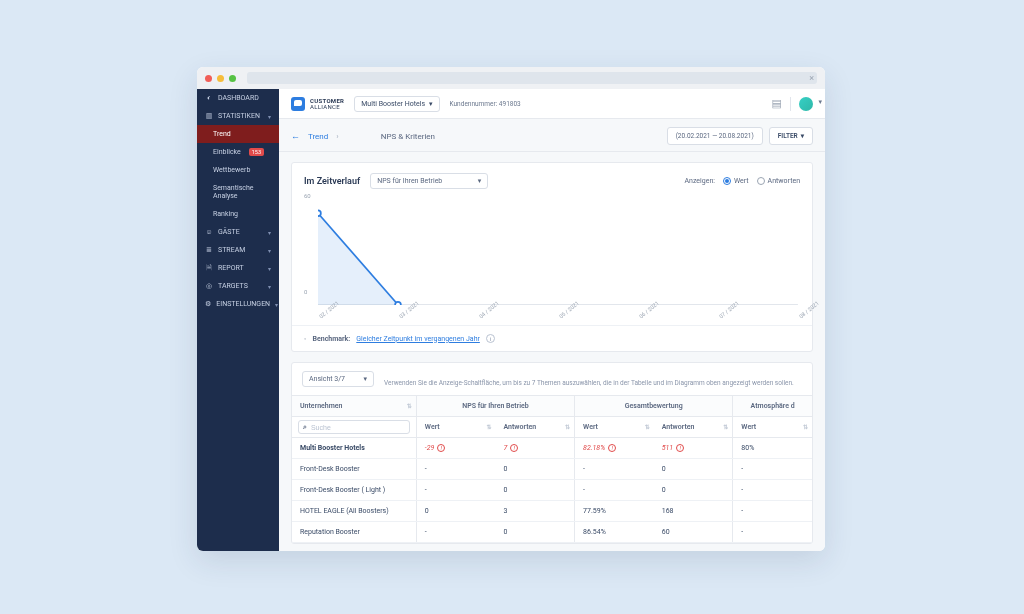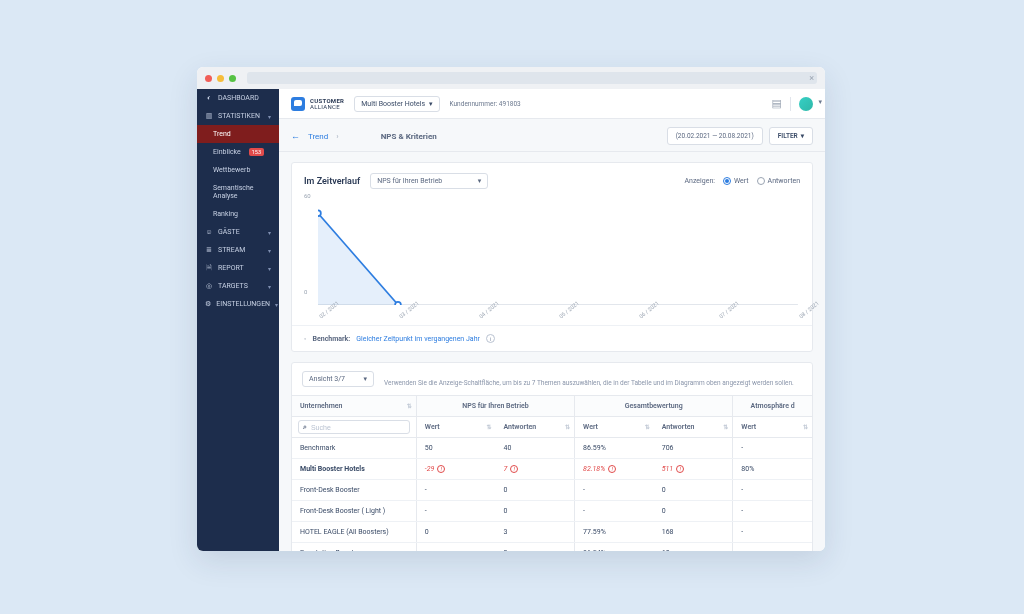--- a/index.html
+++ b/index.html
@@ -87,21 +87,21 @@
   .avatar { width:14px; height:14px; border-radius:50%; background:linear-gradient(135deg,#36d0c5,#2fb7a8); position:relative; }
   .avatar::after{content:"▾"; position:absolute; right:-9px; top:1px; font-size:7px; color:#6b788e;}
 
   .breadcrumb-row {
     display:flex; align-items:center; padding:8px 12px 6px; gap:8px;
     border-bottom:1px solid #e6e9ee; background:#f6f8fa;
   }
   .bc-back { color:#2d7de0; cursor:pointer; font-size:9px; }
   .bc-link { color:#2d7de0; cursor:pointer; }
   .bc-sep { color:#a6b0c0; }
-  .bc-current { color:#5b6880; font-weight:700;padding-left:34px; }
+  .bc-current { color:#5b6880; font-weight:400;padding-left:34px; }
   .bc-right { margin-left:auto; display:flex; gap:6px;border-radius:8px; }
   .date-range {
     border:1px solid #d9dee6; background:#fff; border-radius:3px; padding:4px 8px; font-size:6.5px; color:#5b6880;
   }
   .filter-btn {
     border:1px solid #d9dee6; background:#fff; border-radius:3px; padding:4px 8px; font-size:6.5px; color:#394a66;
     display:flex; align-items:center; gap:3px; cursor:pointer; font-weight:600;
   }
 
   .content { padding: 10px 12px 0; overflow:auto; flex:1; }
@@ -123,21 +123,21 @@
   .radio.sel .r { border-color:#2d7de0; }
   .radio.sel .r::after { content:""; width:4px; height:4px; background:#2d7de0; border-radius:50%; }
 
   .chart-wrap { position:relative; height:120px; margin-top:6px; }
   .y-tick { position:absolute; left:0; font-size:6px; color:#9aa4b2; transform:translateY(-50%); }
   .x-labels { display:flex; justify-content:space-between; padding:4px 2px 0 14px; }
   .x-lab { font-size:5.5px; color:#9aa4b2; transform:rotate(-40deg); transform-origin:left top; white-space:nowrap; width:0; }
   .chart-svg { position:absolute; left:14px; right:2px; top:0; bottom:14px; }
 
   .benchmark-row { display:flex; align-items:center; gap:6px; font-size:7px; color:#5b6880; padding:8px 12px; border-top:1px solid #eef1f5;}
-  .benchmark-row a { color:#2d7de0; cursor:pointer; }
+  .benchmark-row a { color:#2d7de0; text-decoration:underline; cursor:pointer; }
   .info { width:9px; height:9px; border:1px solid #b9c2d1; border-radius:50%; display:inline-flex; align-items:center; justify-content:center; font-size:6px; color:#8a95aa; }
 
   .table-card { margin-top:10px; }
   .table-top { display:flex; align-items:flex-end; gap:10px; padding:8px 10px; }
   .hint { font-size:6.5px; color:#8a95aa; }
 
   table { width:100%; border-collapse:collapse; }
   thead th {
     text-align:left; font-size:7px; font-weight:600; color:#5b6880;
     padding:6px 8px; border-top:1px solid #e6e9ee; border-bottom:1px solid #e6e9ee;
@@ -347,28 +347,20 @@
                 </th>
                 <th class="col-narrow"><span>Wert</span><span class="sort">⇅</span></th>
                 <th class="col-narrow right-border"><span>Antworten</span><span class="sort">⇅</span></th>
                 <th class="col-narrow"><span>Wert</span><span class="sort">⇅</span></th>
                 <th class="col-narrow right-border"><span>Antworten</span><span class="sort">⇅</span></th>
                 <th class="col-narrow"><span>Wert</span><span class="sort">⇅</span></th>
               </tr>
             </thead>
             <tbody id="tbody">
                 <tr>
-                  <td class="right-border">Benchmark</td>
-                  <td>50</td>
-                  <td class="right-border">40</td>
-                  <td>86.59%</td>
-                  <td class="right-border">706</td>
-                  <td>-</td>
-                </tr>
-                <tr>
                   <td class="right-border" style="font-weight: 700;">Multi Booster Hotels</td>
                   <td><span class="neg">-29 <span class="ni">!</span></span></td>
                   <td class="right-border"><span class="neg">7 <span class="ni">!</span></span></td>
                   <td><span class="neg">82.18% <span class="ni">!</span></span></td>
                   <td class="right-border"><span class="neg">511 <span class="ni">!</span></span></td>
                   <td>80%</td>
                 </tr>
                 <tr>
                   <td class="right-border">Front-Desk Booster</td>
                   <td>-</td>

